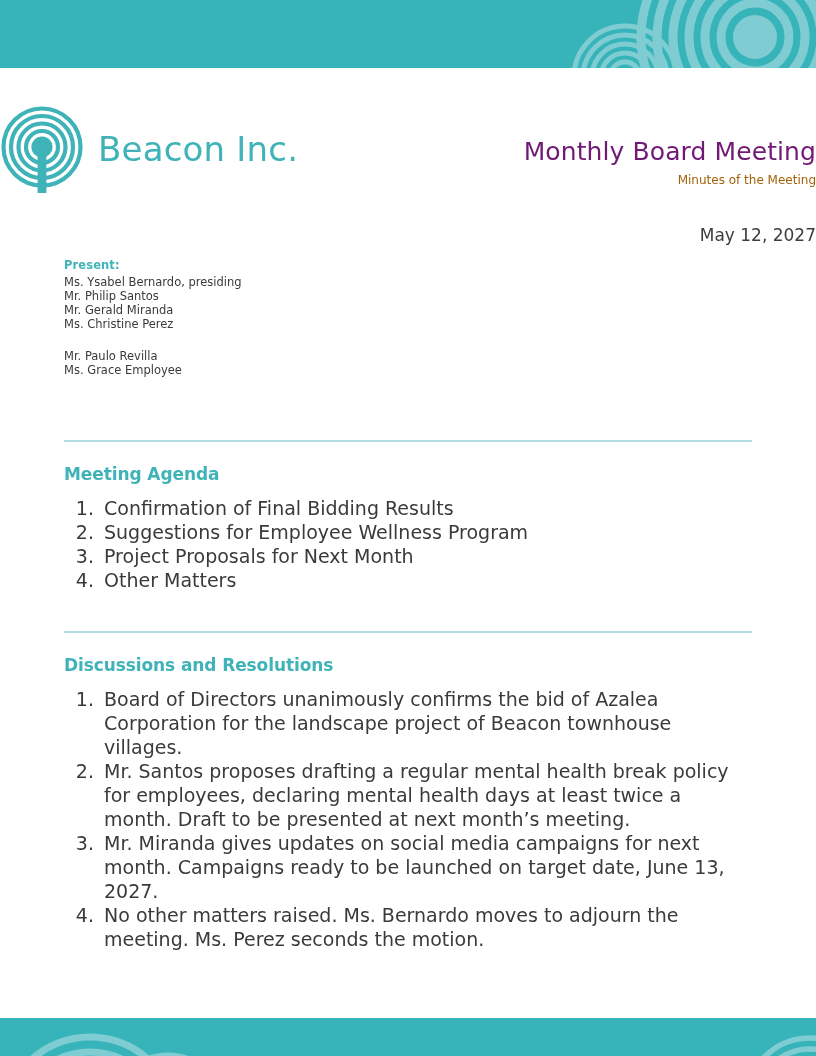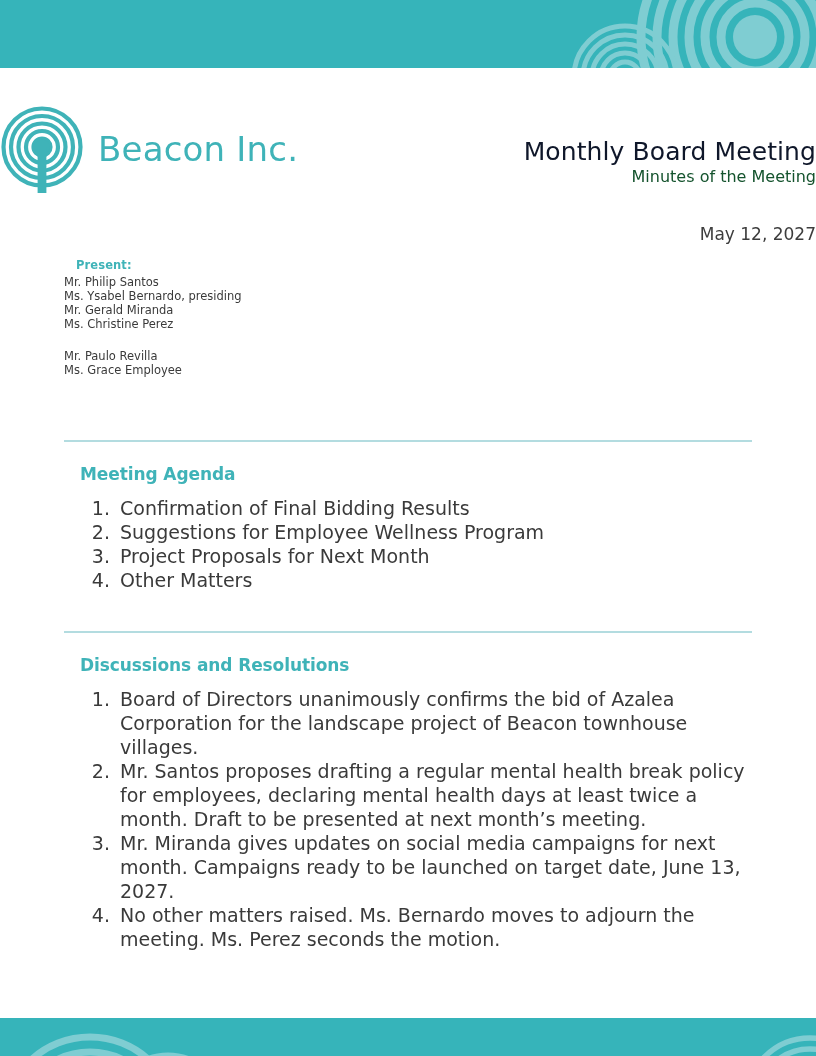--- a/index.html
+++ b/index.html
@@ -69,29 +69,30 @@
   }
 
   .titleblock {
     position: absolute;
     right: 0;
     top: 138px;
     text-align: right;
   }
   .doc-title {
     font-size: 25px;
-    color: #0f172a;
+    color: #701a75;
     font-weight: 400;
     letter-spacing: 0.1px;
     line-height: 1.15;
   }
   .doc-subtitle {
-    font-size: 16px;
-    color: #14532d;
+    font-size: 12px;
+    color: #a16207;
     font-weight: 400;
+    margin-top: 6px;
     line-height: 1.2;
   }
   .doc-date {
     font-size: 17px;
     color: #3d3d3d;
     margin-top: 38px;
     line-height: 1.2;
   }
 
   
@@ -99,21 +100,21 @@
     position: absolute;
     left: 64px;
     top: 258px;
     width: 400px;
   }
   .att-label {
     font-size: 11.5px;
     font-weight: bold;
     color: #3fb3b8;
     letter-spacing: 0.1px;
-    margin: 0 0 3px 12px;
+    margin: 0 0 3px 0;
   }
   .att-list {
     margin: 0 0 18px 0;
     padding: 0;
     list-style: none;
   }
   .att-list li {
     font-size: 11.5px;
     color: #3a3a3a;
     line-height: 14px;
@@ -125,21 +126,21 @@
     left: 64px;
     width: 688px;
     height: 2px;
     background: #b3dce0;
   }
   .rule-1 { top: 440px; }
   .rule-2 { top: 631px; }
 
   .section {
     position: absolute;
-    left: 80px;
+    left: 64px;
     width: 688px;
   }
   .section-agenda { top: 464px; }
   .section-discussion { top: 655px; }
 
   .section-title {
     font-size: 17px;
     font-weight: bold;
     color: #3fb3b8;
     letter-spacing: -0.1px;
@@ -203,22 +204,22 @@
 
   <div class="titleblock">
     <div class="doc-title">Monthly Board Meeting</div>
     <div class="doc-subtitle">Minutes of the Meeting</div>
     <div class="doc-date">May 12, 2027</div>
   </div>
 
   <div class="attendees">
     <p class="att-label">Present:</p>
     <ul class="att-list">
+      <li>Ms. Ysabel Bernardo, presiding</li>
       <li>Mr. Philip Santos</li>
-      <li>Ms. Ysabel Bernardo, presiding</li>
       <li>Mr. Gerald Miranda</li>
       <li>Ms. Christine Perez</li>
     </ul>
     <ul class="att-list">
       <li>Mr. Paulo Revilla</li>
       <li>Ms. Grace Employee</li>
     </ul>
   </div>
 
   <div class="rule rule-1"></div>

